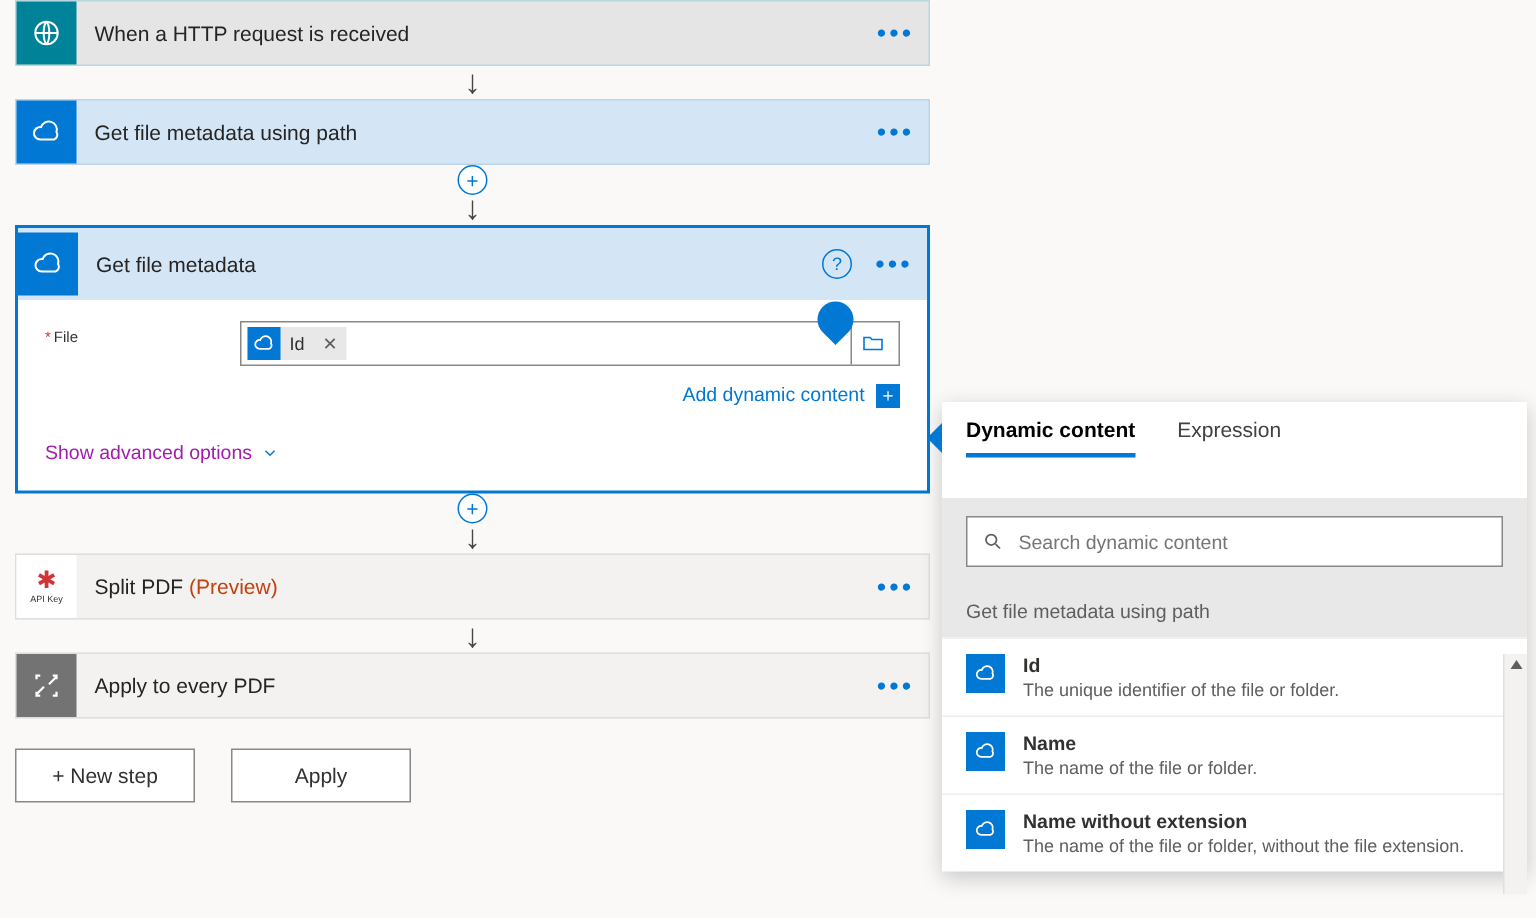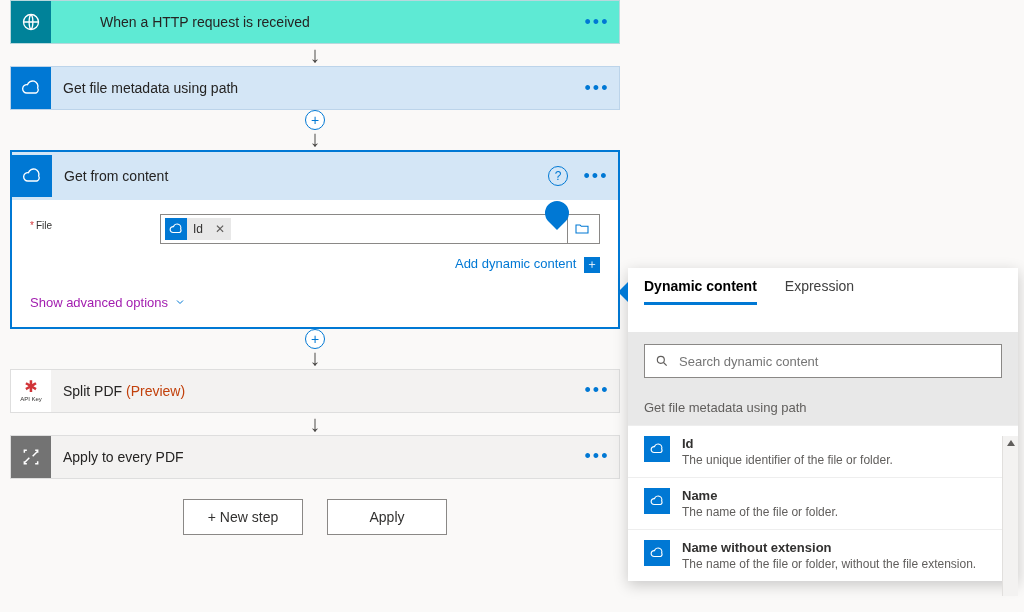--- a/index.html
+++ b/index.html
@@ -5,21 +5,21 @@
   * { box-sizing: border-box; margin: 0; padding: 0; font-family: "Segoe UI", Arial, sans-serif; }
   body { background: #faf9f8; width: 1024px; height: 612px; overflow: hidden; position: relative; }
 
   .canvas { position: relative; width: 610px; margin-left: 10px; }
 
   
   .step-card {
     display: flex; align-items: center; height: 44px;
     border: 1px solid #ccc; background: #fff; position: relative;
   }
-  .step-card.teal-head { background: #5eead4; border-color: #b8d8dd; gap: 37px; }
+  .step-card.teal-head { background: #e5e5e5; border-color: #b8d8dd; }
   .step-card.blue-head { background: #d4e6f6; border-color: #bcd4ea; }
   .step-card.grey-head { background: #f3f2f1; border-color: #dedede; }
   .step-icon {
     width: 40px; height: 42px; display: flex; align-items: center; justify-content: center;
     color: #fff; font-size: 18px; flex: 0 0 40px;
   }
   .step-icon.teal { background: #008299; }
   .step-icon.blue { background: #0078d4; }
   .step-icon.white { background: #fff; }
   .step-icon.grey { background: #737373; }
@@ -77,21 +77,21 @@
   }
   .dynlink-row { text-align: right; margin-top: 10px; padding-right: 0; }
   .dynlink { color: #0078d4; font-size: 13px; cursor: pointer; }
   .dynlink .plusbox {
     display: inline-flex; width: 16px; height: 16px; background: #0078d4; color: #fff;
     align-items: center; justify-content: center; font-size: 12px; margin-left: 4px;
     vertical-align: middle;
   }
   .showadv { color: #a21caf; font-size: 13px; margin-top: 22px; cursor: pointer; display: inline-flex; align-items: center; gap: 6px;}
 
-  .footer-btns { display: flex; gap: 24px; justify-content: center; margin-top: 20px; }
+  .footer-btns { display: flex; gap: 24px; justify-content: flex-start; margin-top: 20px; }
   .btn {
     border: 1px solid #8a8886; background: #fff; height: 36px; min-width: 120px;
     font-size: 14px; color: #323130; cursor: pointer;
   }
 
   
   .dyn-panel {
     position: absolute; left: 628px; top: 268px; width: 390px; background: #fff;
     box-shadow: 0 4px 14px rgba(0,0,0,0.2);
   }
@@ -181,21 +181,21 @@
     <span class="arrow-down">↓</span>
   </div>
 
   <div class="expanded">
     <div class="head">
       <div class="step-icon blue">
         <svg class="svg" viewBox="0 0 24 24" fill="none" stroke="currentColor" stroke-width="1.6">
             <path d="M7 18a5 5 0 1 1 .7-9.95A6 6 0 0 1 20 12a4 4 0 0 1-2 6H7z"></path>
           </svg>
       </div>
-      <div class="step-title">Get from content</div>
+      <div class="step-title">Get file metadata</div>
       <div class="help-circle">?</div>
       <div class="step-menu">•••</div>
     </div>
     <div class="body">
       <div class="fieldrow">
         <div class="fieldlabel">
           <span class="req">*</span><span>File</span>
         </div>
         <div class="fieldinput">
           <span class="token">

